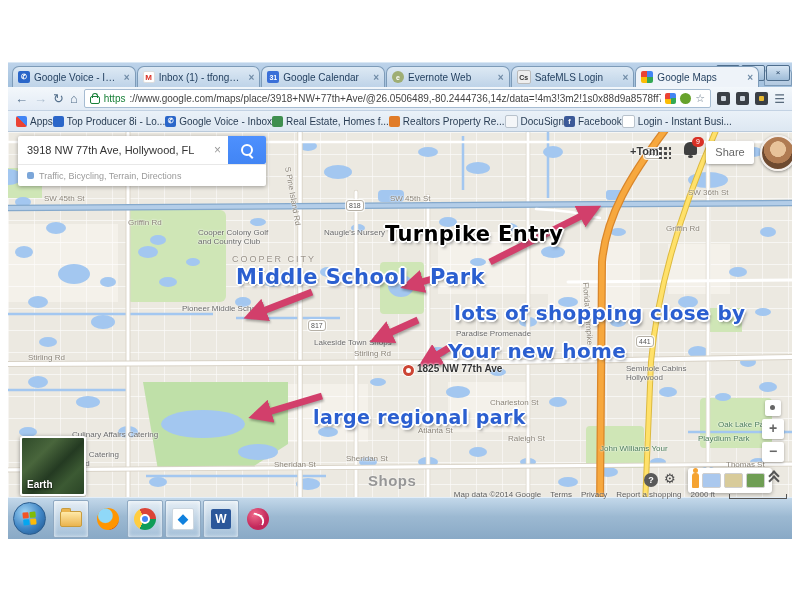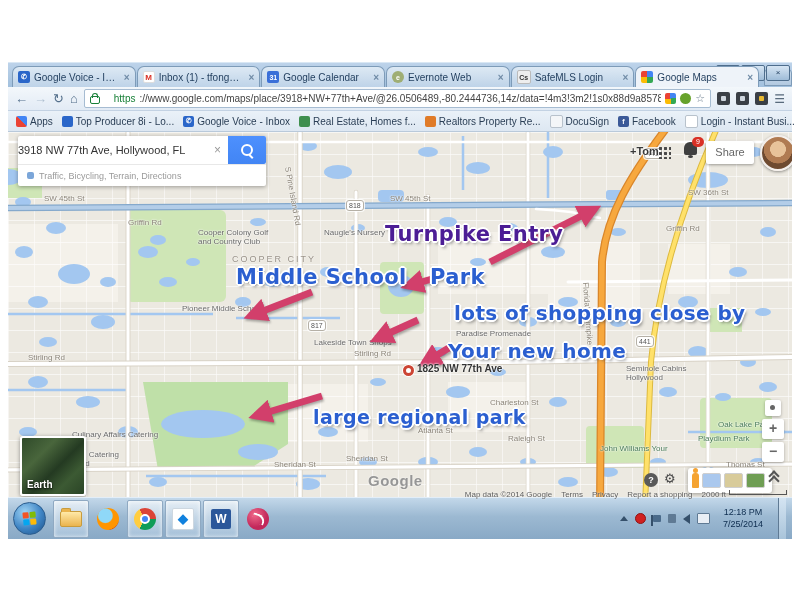--- a/index.html
+++ b/index.html
@@ -24,35 +24,35 @@
   .newtab{width:26px;height:15px;margin-left:4px;margin-bottom:1px;background:linear-gradient(#cfdff0,#b2c9e0);border:1px solid #7d9bb8;border-radius:4px 4px 0 0;}
   .winbtns{position:absolute;right:2px;top:2px;display:flex;gap:1px;}
   .winbtn{width:22px;height:14px;background:linear-gradient(#d6e5f3,#9fbcd8);border:1px solid #4e6d8c;border-radius:2px;
           font-size:8px;line-height:13px;text-align:center;color:#1d3click?a;color:#1d3a5a;}
 
   
   .toolbar{height:23px;background:linear-gradient(#f3f7fb,#e2ebf5);display:flex;align-items:center;gap:6px;padding:0 7px;border-bottom:1px solid #c3d2e3;}
   .navbtn{font-size:13px;color:#55708c;line-height:1;}
   .navbtn.disabled{color:#aebfd0;}
   .omnibox{flex:1;height:17px;background:#fff;border:1px solid #a6bcd2;border-radius:2px;display:flex;align-items:center;gap:4px;padding:0 5px;font-size:10px;overflow:hidden;white-space:nowrap;}
-  .scheme{color:#188038;margin-left:10px;}
+  .scheme{color:#188038;}
   .urlrest{color:#444;overflow:hidden;text-overflow:clip;flex:1;}
   .lock{width:8px;height:6px;border:1.5px solid #188038;border-radius:2px;position:relative;margin-top:3px;flex:none;}
   .lock:before{content:"";position:absolute;left:1px;top:-4px;width:4px;height:4px;border:1.5px solid #188038;border-bottom:none;border-radius:3px 3px 0 0;}
   .obx-ic{width:11px;height:11px;flex:none;border-radius:2px;}
   .obx-maps{background:conic-gradient(#4285f4 0 25%,#34a853 0 50%,#fbbc05 0 75%,#ea4335 0);}
   .obx-ever{background:#67a22b;border-radius:50%;}
   .star{color:#7a8a99;font-size:11px;}
   .ext{width:13px;height:13px;border-radius:2px;background:#3a3f46;position:relative;flex:none;}
   .ext:after{content:"";position:absolute;left:4px;top:4px;width:5px;height:5px;background:#cfd6de;border-radius:1px;}
   .ext.colored:after{background:#e8b931;}
   .menu3{font-size:12px;color:#586a7c;}
 
   
-  .bookmarks{height:20px;background:linear-gradient(#eaf1f8,#dde7f2);display:flex;align-items:center;gap:9px;padding:0 8px;font-size:10px;color:#2a3e55;border-bottom:1px solid #b9c9da;}
+  .bookmarks{height:20px;background:linear-gradient(#eaf1f8,#dde7f2);display:flex;align-items:center;padding:0 8px;font-size:10px;color:#2a3e55;border-bottom:1px solid #b9c9da;}
   .bm{display:flex;align-items:center;gap:3px;white-space:nowrap;}
   .bfav{width:11px;height:11px;border-radius:2px;flex:none;display:flex;align-items:center;justify-content:center;font-size:7px;font-weight:bold;color:#fff;}
   .bf-apps{background:linear-gradient(45deg,#ea4335 0 50%,#4285f4 50%);}
   .bf-tp{background:#2a66c9;}
   .bf-re{background:#3f8f4f;}
   .bf-rpr{background:#e07b28;}
   .bf-docu{background:#f4f6f8;border:1px solid #b8c2cc;}
   .bf-fb{background:#3b5998;}
   .bf-login{background:#fff;border:1px solid #b8c2cc;}
 
@@ -65,21 +65,21 @@
   .st{font-size:8px;color:#8a8377;text-shadow:0 0 2px #fff,0 0 2px #fff;}
   .city{font-size:9px;color:#9a938a;letter-spacing:2px;text-shadow:0 0 2px #fff;}
   .shield{font-size:7px;color:#555;background:#fff;border:1px solid #b5b0a6;border-radius:3px;padding:0 2px;line-height:9px;box-shadow:0 0 0 1px rgba(255,255,255,.8);}
   .note{position:absolute;font-family:"DejaVu Sans",sans-serif;font-weight:bold;color:#2b5fd0;letter-spacing:.4px;white-space:nowrap;
         text-shadow:-1px -1px 0 #fff,1px -1px 0 #fff,-1px 1px 0 #fff,1px 1px 0 #fff,-2px 0 0 #fff,2px 0 0 #fff,0 -2px 0 #fff,0 2px 0 #fff,2px 3px 3px rgba(70,70,70,.5);}
   #arrowsvg{filter:drop-shadow(1px 2px 1px rgba(0,0,0,.3));}
 
   
   .searchcard{position:absolute;left:10px;top:4px;width:248px;background:#fff;box-shadow:0 1px 4px rgba(0,0,0,.35);border-radius:2px;z-index:5;}
   .srow1{display:flex;align-items:center;height:28px;}
-  .sval{flex:1;font-size:11px;color:#333;white-space:nowrap;overflow:hidden;}
+  .sval{flex:1;padding-left:9px;font-size:11px;color:#333;white-space:nowrap;overflow:hidden;}
   .sclear{color:#9a9a9a;font-size:12px;padding:0 7px;}
   .sbtn{width:38px;height:28px;background:linear-gradient(#4d90fe,#4285f4);border-radius:0 2px 2px 0;position:relative;}
   .lens{position:absolute;left:13px;top:8px;width:8px;height:8px;border:2px solid #fff;border-radius:50%;}
   .lens:after{content:"";position:absolute;left:7px;top:8px;width:2px;height:5px;background:#fff;transform:rotate(-45deg);}
   .srow2{display:flex;align-items:center;gap:5px;height:21px;border-top:1px solid #e8e8e8;padding-left:9px;font-size:9px;color:#9a9a9a;}
   .tric{width:7px;height:7px;background:#7ba6d9;border-radius:2px;}
 
   
   .plustom{position:absolute;left:622px;top:13px;font-size:11px;font-weight:bold;color:#3a3a3a;text-shadow:0 0 2px #fff,0 0 2px #fff;z-index:5;}
   .gridic{position:absolute;left:650px;top:14px;width:13px;height:13px;z-index:5;
@@ -114,21 +114,21 @@
               display:flex;align-items:center;gap:3px;padding:0 4px;z-index:5;}
   .pegman{width:7px;height:15px;background:#f5a331;border-radius:3px 3px 1px 1px;position:relative;}
   .pegman:before{content:"";position:absolute;left:1px;top:-5px;width:5px;height:5px;background:#f5a331;border-radius:50%;}
   .thumb{width:17px;height:13px;border-radius:2px;border:1px solid #cfcfcf;}
   .th1{background:#aac8ee;}.th2{background:#d8cb9a;}.th3{background:#6f9e54;}
   .chevs{position:absolute;left:762px;top:340px;z-index:5;}
   .caret{width:6px;height:6px;border-left:2px solid #555;border-top:2px solid #555;transform:rotate(45deg);margin:0 0 -3px 0;}
 
   .glogo{position:absolute;left:360px;top:340px;font-size:15px;font-weight:bold;color:#969696;letter-spacing:.5px;text-shadow:0 0 2px #fff;z-index:4;}
   .mapfooter{position:absolute;right:5px;bottom:1px;display:flex;align-items:center;gap:9px;font-size:8px;color:#5d5d5d;z-index:5;text-shadow:0 0 2px #fff;}
-  .scalewrap{display:flex;align-items:flex-start;gap:3px;}
+  .scalewrap{display:flex;align-items:flex-end;gap:14px;}
   .scalebar{width:56px;height:4px;border-bottom:1px solid #555;border-left:1px solid #555;border-right:1px solid #555;}
 
   
   .taskbar{position:absolute;left:8px;top:497px;width:784px;height:41px;
            background:linear-gradient(#c3d8ea,#9cb9d2 45%,#89a9c6);border-top:1px solid #e3eef8;display:flex;align-items:center;}
   .orb{width:31px;height:31px;border-radius:50%;margin:0 7px 0 5px;background:radial-gradient(circle at 35% 30%,#9fd4f5,#3e84c4 55%,#1c4f86);
        border:1px solid #2a5c8e;display:flex;align-items:center;justify-content:center;}
   .flag{width:13px;height:13px;display:grid;grid-template-columns:6px 6px;grid-template-rows:6px 6px;gap:1px;transform:rotate(-6deg);}
   .flag span{border-radius:1px;}
   .fl1{background:#f35325;}.fl2{background:#81bc06;}.fl3{background:#05a6f0;}.fl4{background:#ffba08;}
@@ -449,21 +449,21 @@
         </defs>
       <line x1="482" y1="130" x2="587" y2="77" stroke="#d23f6b" stroke-width="7" marker-end="url(#ah)"></line>
           <line x1="304" y1="160" x2="242" y2="184" stroke="#d23f6b" stroke-width="7" marker-end="url(#ah)"></line>
           <line x1="424" y1="147" x2="399" y2="154" stroke="#d23f6b" stroke-width="7" marker-end="url(#ah)"></line>
           <line x1="410" y1="188" x2="368" y2="207" stroke="#d23f6b" stroke-width="7" marker-end="url(#ah)"></line>
           <line x1="444" y1="214" x2="416" y2="231" stroke="#d23f6b" stroke-width="7" marker-end="url(#ah)"></line>
           <line x1="314" y1="264" x2="247" y2="284" stroke="#d23f6b" stroke-width="7" marker-end="url(#ah)"></line>
         </svg>
 
       <div class="layer" id="notes">
-          <div class="note" style="left: 377px; top: 90px; font-size: 21px; color: #4c1d95;">Turnpike Entry</div>
+          <div class="note" style="left: 377px; top: 90px; font-size: 21px; color: #000000;">Turnpike Entry</div>
           <div class="note" style="left: 228px; top: 133px; font-size: 21px; color: rgb(43, 95, 208);">Middle School</div>
           <div class="note" style="left: 422px; top: 133px; font-size: 21px; color: rgb(43, 95, 208);">Park</div>
           <div class="note" style="left: 402px; top: 169px; font-size: 20px; color: rgb(43, 95, 208); padding-left: 44px;">lots of shopping close by</div>
           <div class="note" style="left: 440px; top: 207px; font-size: 20px; color: rgb(43, 95, 208);">Your new home</div>
           <div class="note" style="left: 305px; top: 274px; font-size: 19px; color: rgb(43, 95, 208);">large regional park</div>
         </div>
 
       <div class="mkdot"></div>
       <div class="mklabel">1825 NW 77th Ave</div>
 
@@ -505,21 +505,21 @@
         <span class="pegman"></span>
         <span class="thumb th1"></span>
         <span class="thumb th2"></span>
         <span class="thumb th3"></span>
       </div>
       <div class="chevs">
         <div class="caret"></div>
           <div class="caret"></div>
       </div>
 
-      <div class="glogo">Google</div>
+      <div class="glogo">Shops</div>
       <div class="mapfooter">
         <span>Map data ©2014 Google</span>
         <span>Terms</span>
         <span>Privacy</span>
         <span>Report a shopping</span>
         <span class="scalewrap">
             <span>2000 ft</span>
             <span class="scalebar"></span>
           </span>
       </div>
@@ -546,27 +546,14 @@
       </div>
     <div class="tile active">
         <span class="ic-dbx">◆</span>
       </div>
     <div class="tile active">
         <span class="ic-word">W</span>
       </div>
     <div class="tile">
         <span class="ic-red"></span>
       </div>
-    <div class="tray">
-      <span class="tr-chev"></span>
-      <span class="tr-red"></span>
-      <span class="tr-flag"></span>
-      <span class="tr-plug"></span>
-      <span class="tr-spk"></span>
-      <span class="tr-net"></span>
-      <span class="clock">
-        <span>12:18 PM</span><br>
-        <span>7/25/2014</span>
-      </span>
-      <span class="showdesk"></span>
-    </div>
   </div>
 </div>
 
 </body></html>

